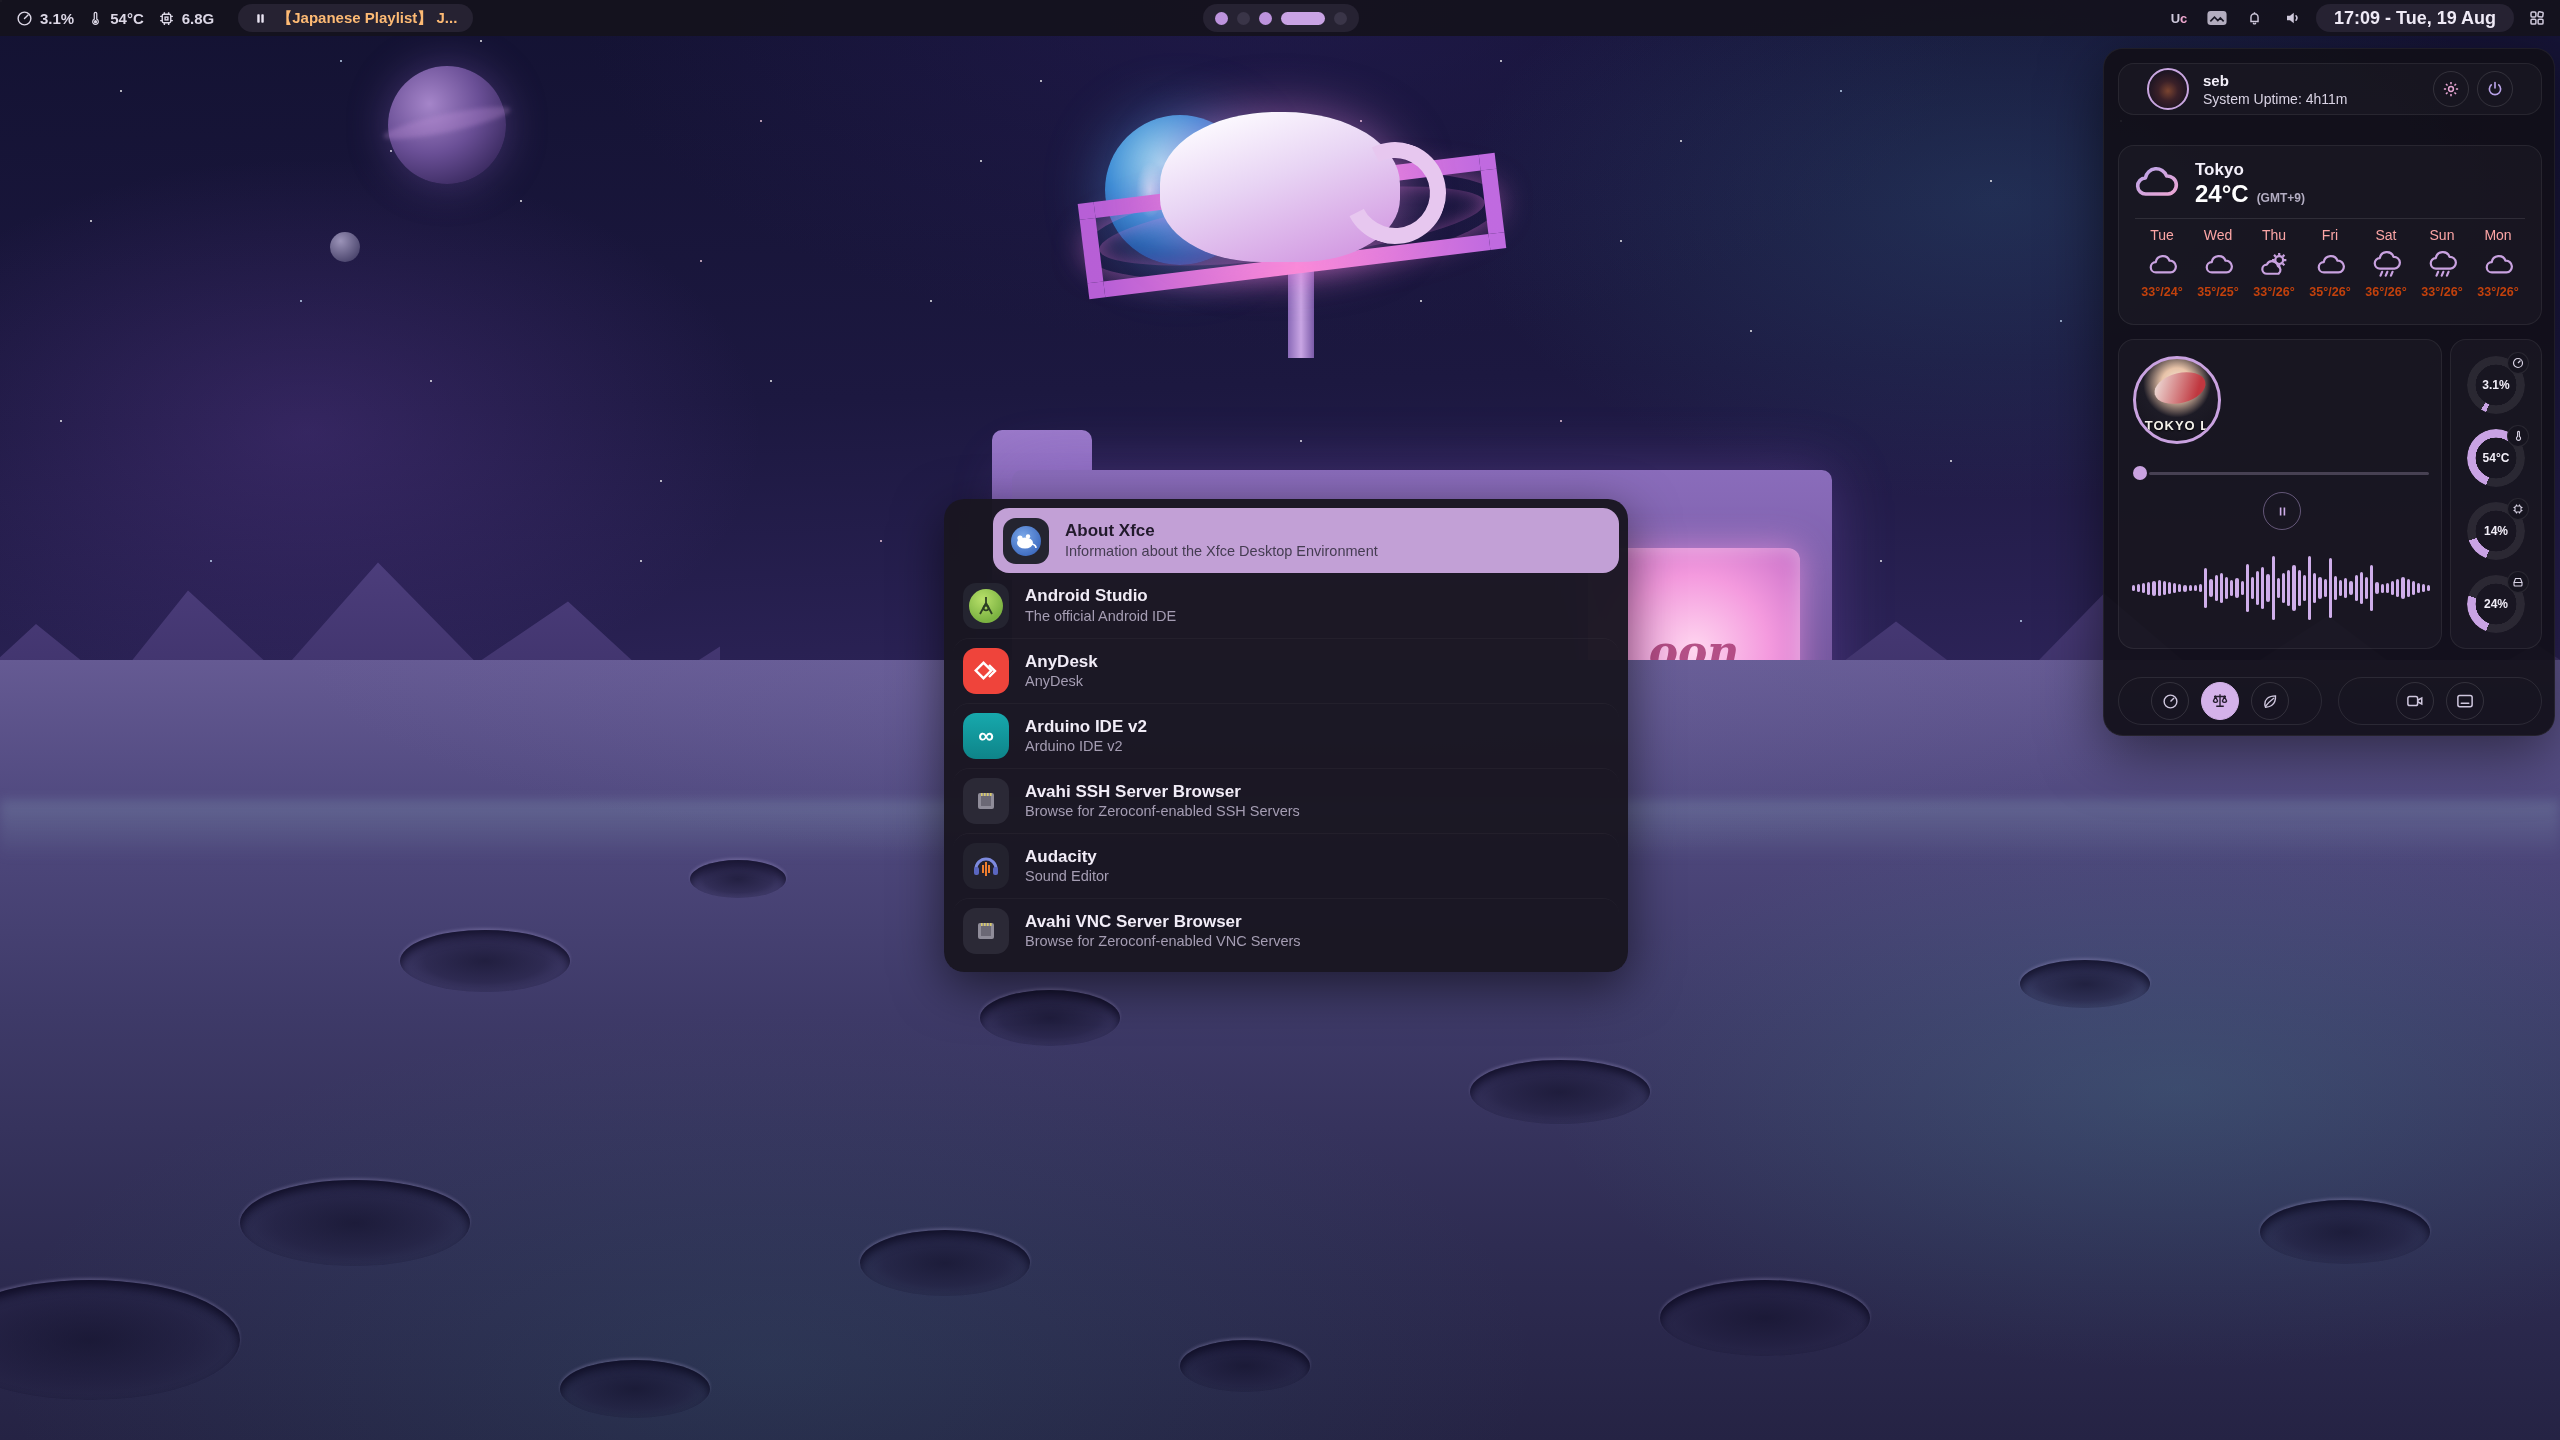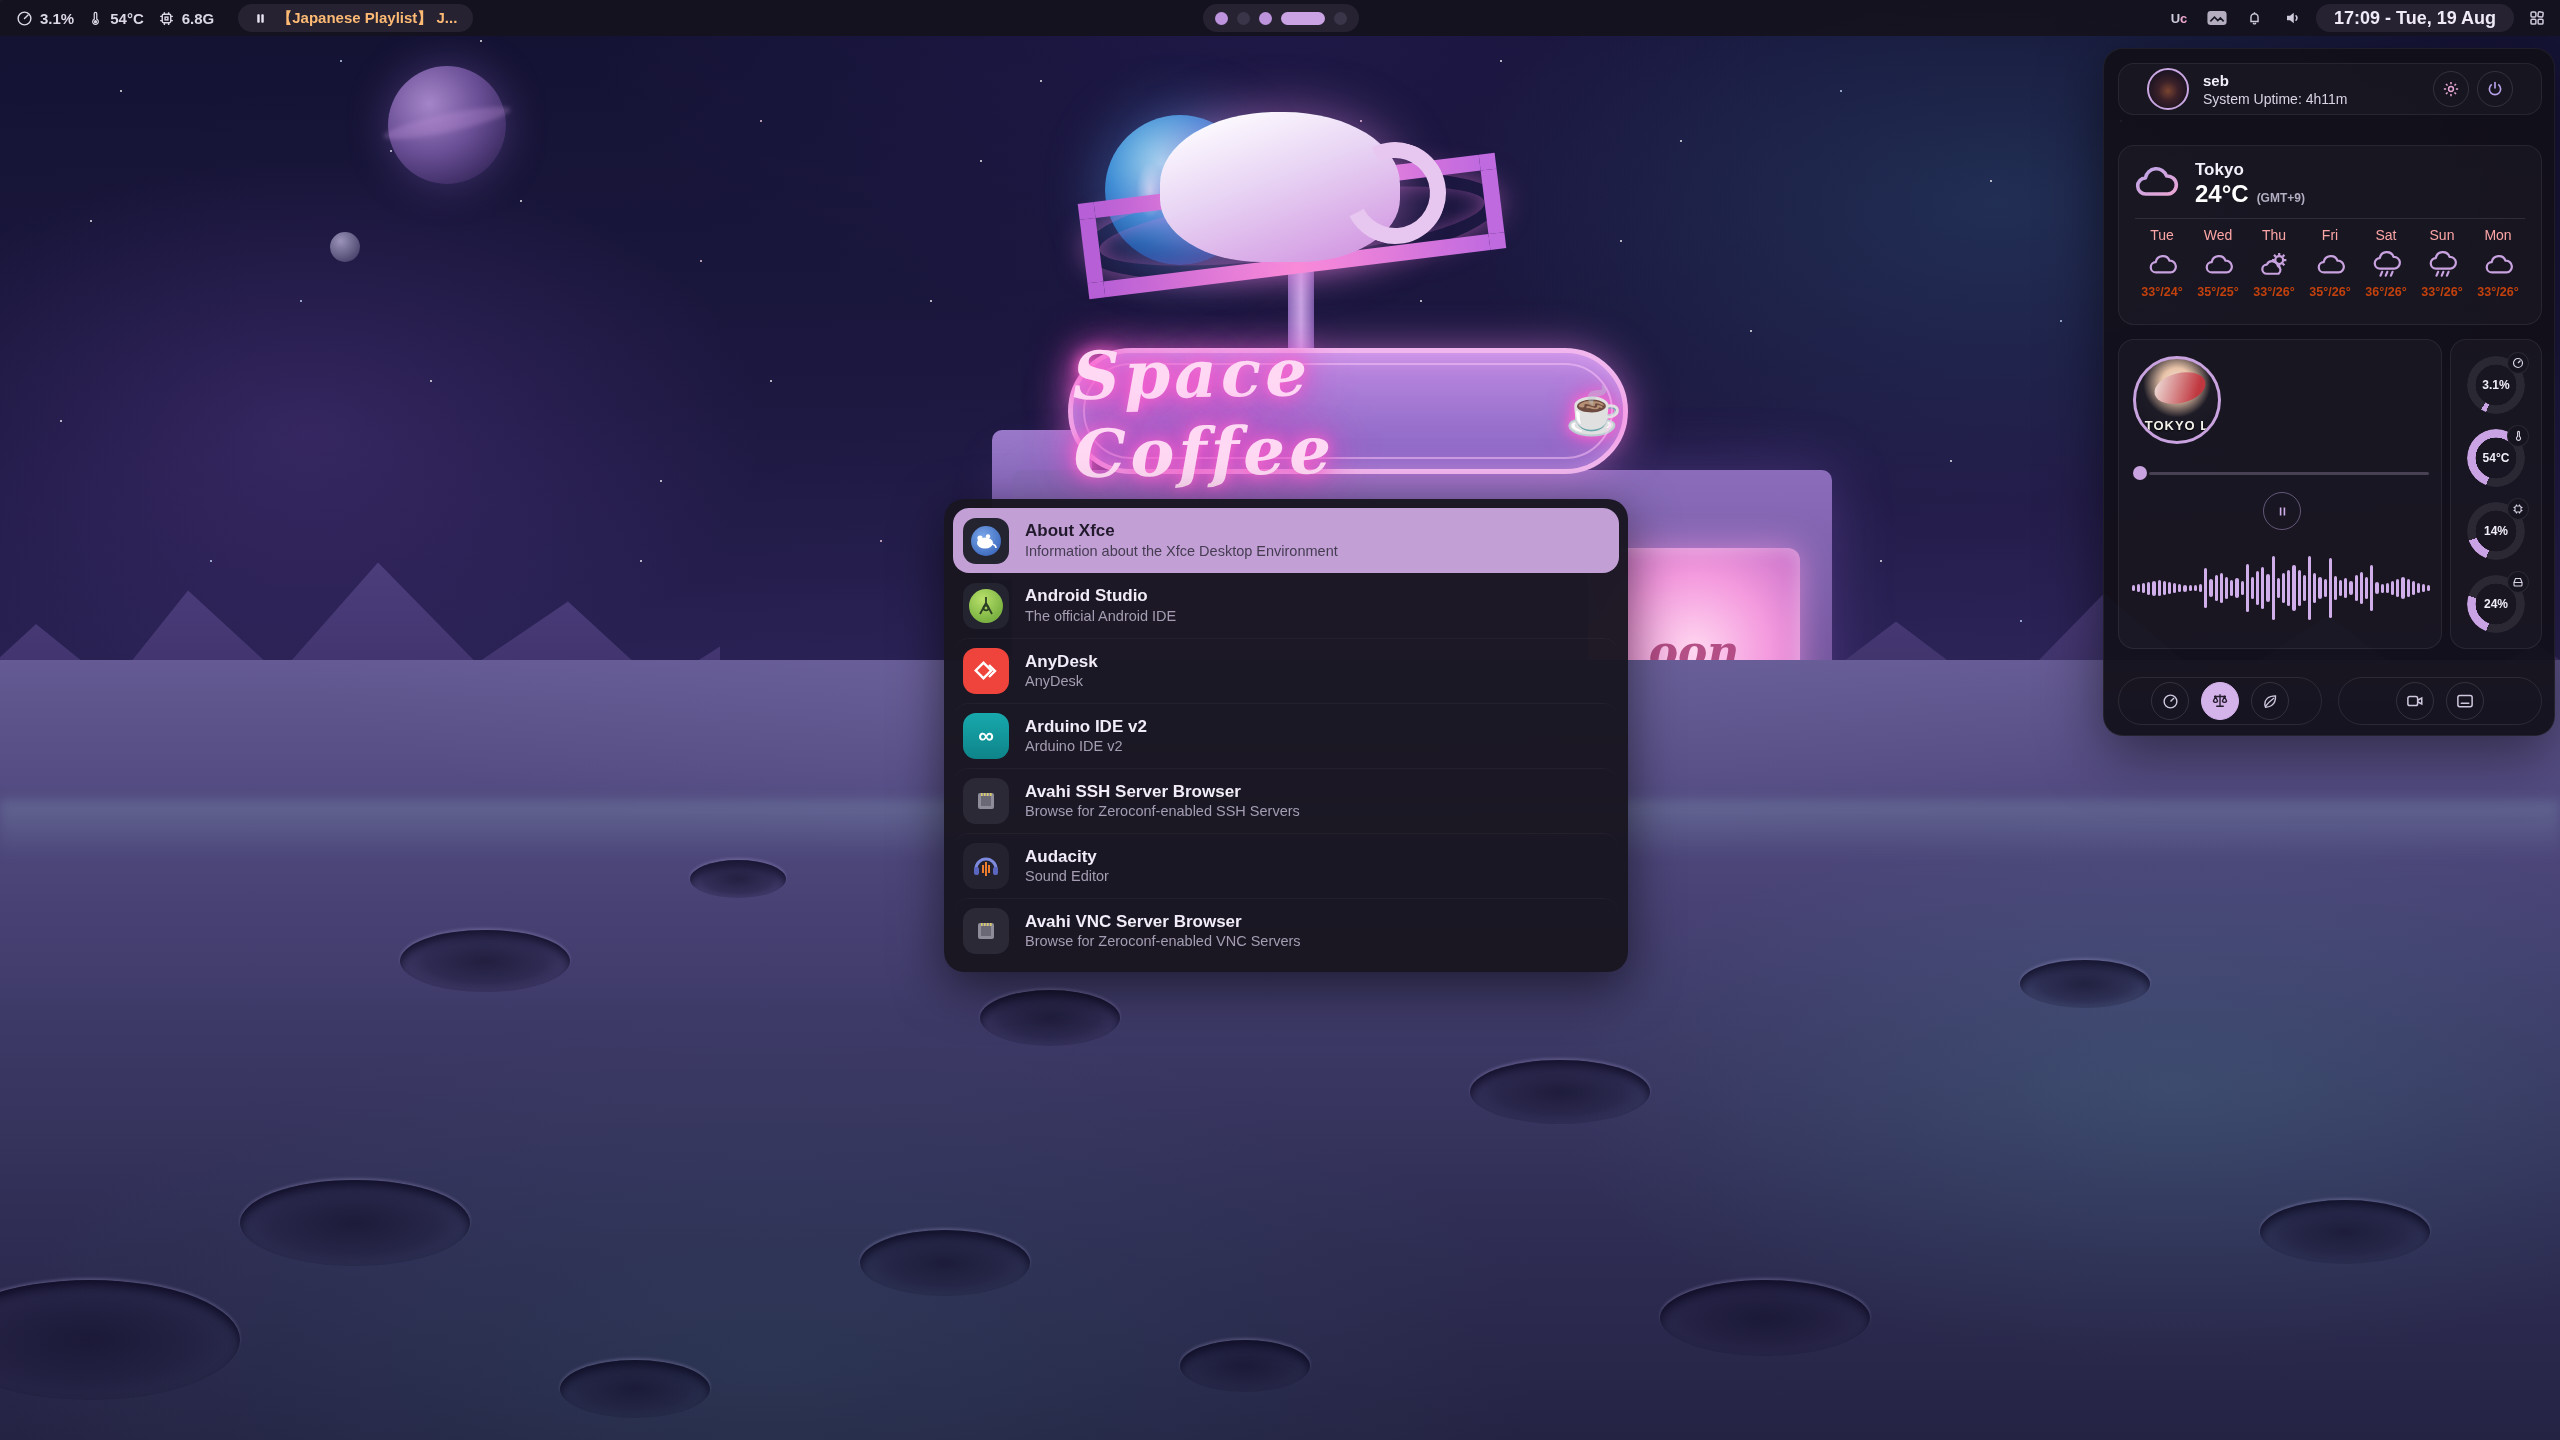--- a/index.html
+++ b/index.html
@@ -127,21 +127,21 @@
     border:2px solid #cbaade; background:rgba(17,14,23,0.94); padding:0 14px;
     box-shadow:0 4px 20px rgba(0,0,0,.45); }
   #search-input { flex:1; background:transparent; border:none; outline:none; color:#e8e2f0;
     font-size:15.5px; font-family:"Liberation Sans", sans-serif; }
   #search-input::placeholder { color:#b7b0c3; }
   #results-panel { margin-top:18px; width:684px; border-radius:20px; background:rgba(25,22,33,0.97);
     padding:9px; box-shadow:0 14px 50px rgba(0,0,0,.55); }
   .result-row { display:flex; align-items:center; gap:16px; height:65px; border-radius:16px; padding:0 10px;
     cursor:pointer; }
   .result-row + .result-row { border-top:1px solid rgba(255,255,255,0.035); }
-  .result-row.selected { background:#c2a0d6; border-top:none; }
+  .result-row.selected { background:#c2a0d6; border-top:none;margin-left:40px; }
   .result-row.selected + .result-row { border-top:none; }
   .app-icon { width:46px; height:46px; border-radius:13px; flex:0 0 46px; display:flex; align-items:center;
     justify-content:center; position:relative; overflow:hidden; }
   .r-title { font-size:17px; font-weight:bold; color:#f1ecf7; line-height:1.25; }
   .r-sub { font-size:14.5px; color:#a59db3; line-height:1.3; }
   .result-row.selected .r-title { color:#221a2c; }
   .result-row.selected .r-sub { color:#453c52; }
 
   .icon-xfce { background:#242430; }
   .icon-xfce .blob { width:30px; height:30px; border-radius:50%;
@@ -253,24 +253,20 @@
     <div class="crater" style="left:1660px;top:620px;width:210px;height:76px"></div>
     <div class="crater" style="left:2260px;top:540px;width:170px;height:64px"></div>
     <div class="crater" style="left:1180px;top:680px;width:130px;height:52px"></div>
     <div class="crater" style="left:-60px;top:620px;width:300px;height:120px"></div>
     <div class="crater" style="left:560px;top:700px;width:150px;height:58px"></div>
   </div>
 
   <div id="sign-post"></div>
   <div id="cup-ring"></div>
   <div id="cup"></div>
-  <div id="neon-sign">
-    <span id="neon-text">Space Coffee</span>
-    <span id="neon-cup">☕</span>
-  </div>
 </div>
 
 <div id="topbar">
   <div class="tb-left">
     <span class="tb-stat">
       <svg class="ic" width="17" height="17" viewBox="0 0 24 24" fill="none" stroke="#dcd7e6" stroke-width="2">
           <circle cx="12" cy="12" r="9"></circle>
           <path d="M12 12 L17 7" stroke-linecap="round"></path>
         </svg>
       <span>3.1%</span>

